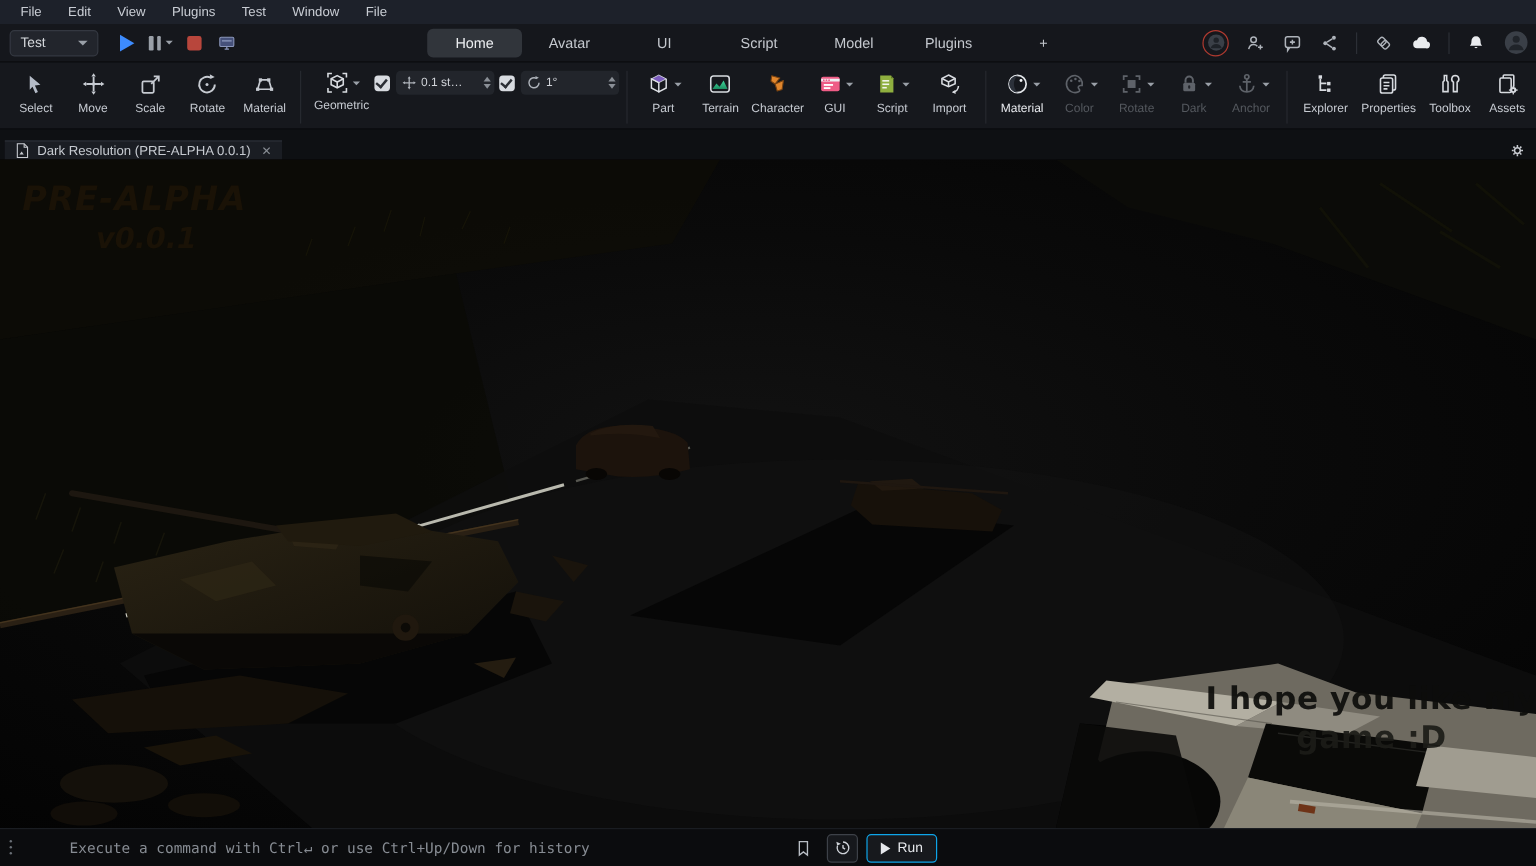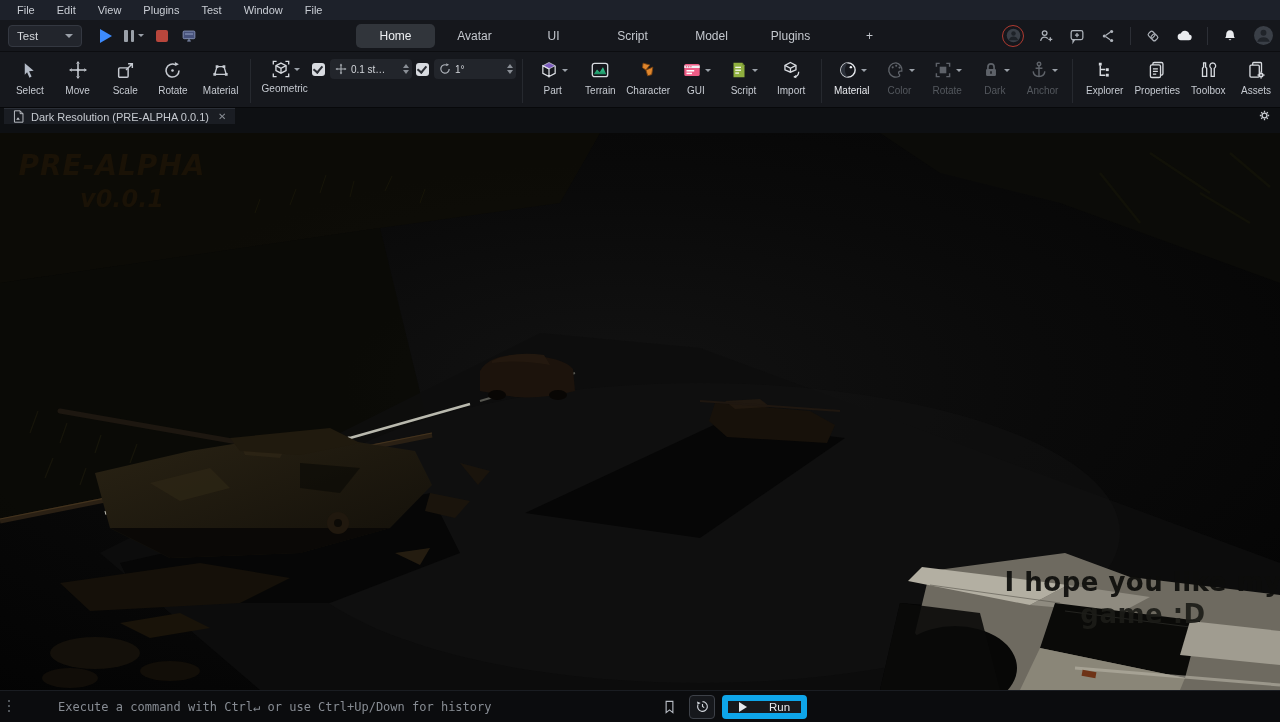--- a/index.html
+++ b/index.html
@@ -43,39 +43,39 @@
   .snaprow{display:flex;align-items:center;gap:5px;}
   .checkbox{width:13px;height:13px;background:#d8dbe0;border-radius:3px;position:relative;}
   .checkbox::after{content:"";position:absolute;left:3.5px;top:1.5px;width:4px;height:7px;border:solid #2b2e34;border-width:0 2px 2px 0;transform:rotate(40deg);}
   .snapfield{width:82px;height:20px;background:#22252b;border-radius:4px;display:flex;align-items:center;gap:4px;padding:0 3px 0 5px;}
   .ftext{font-size:10px;color:#d2d5da;flex:1;white-space:nowrap;overflow:hidden;}
   .steppers{display:flex;flex-direction:column;gap:2px;align-items:center;}
   .stepup{width:0;height:0;border-left:3px solid transparent;border-right:3px solid transparent;border-bottom:4px solid #8a8f96;}
   .stepdn{width:0;height:0;border-left:3px solid transparent;border-right:3px solid transparent;border-top:4px solid #8a8f96;}
 
   
-  .tabbar{height:25px;background:#0e1013;display:flex;align-items:flex-start;}
+  .tabbar{height:25px;background:#0e1013;display:flex;align-items:flex-end;}
   .doctab{background:#1a1d23;border-top:1px solid #2b2f37;display:flex;align-items:center;gap:6px;padding:0 9px 0 8px;font-size:11px;color:#c6cad0;margin-left:4px;}
   .doctab .close{color:#8a8f96;font-size:10px;margin-left:3px;}
   .tabgear{margin-left:auto;display:flex;align-items:center;padding-right:8px;}
 
   
   .viewport{height:557px;position:relative;background:#050505;}
   .viewport svg{position:absolute;inset:0;display:block;}
 
   
   .cmdbar{height:32px;background:#0b0c0e;border-top:1px solid #1a1d22;display:flex;align-items:center;padding:0 8px 0 4px;}
   .grip{width:10px;height:16px;margin-right:4px;position:relative;}
   .grip::before{content:"";position:absolute;left:4px;top:1px;width:2px;height:2px;border-radius:50%;background:#6a6f76;box-shadow:0 5px 0 #6a6f76,0 10px 0 #6a6f76;}
   .cmdinput{flex:0 0 600px;background:transparent;border:none;outline:none;font-family:"DejaVu Sans Mono",monospace;font-size:12px;color:#c3c7cd;margin-left:48px;}
   .cmdinput::placeholder{color:#878c93;}
   .cmdicons{display:flex;align-items:center;gap:7px;margin-right:520px;}
   .iconbtn{display:flex;align-items:center;justify-content:center;width:26px;height:24px;border-radius:4px;}
   .iconbtn.boxed{border:1px solid #3d4148;background:#16181c;}
-  .runbtn{display:flex;align-items:center;gap:22px;border:6px solid #0ea5e9;background:#17191d;border-radius:4px;height:24px;padding:0 11px;font-size:11.5px;color:#e6e8ec;}
+  .runbtn{display:flex;align-items:center;gap:6px;border:1px solid #0ea5e9;background:#17191d;border-radius:4px;height:24px;padding:0 11px;font-size:11.5px;color:#e6e8ec;}
   .runtri{width:0;height:0;border-top:5px solid transparent;border-bottom:5px solid transparent;border-left:8px solid #e6e8ec;}
 </style>
 </head>
 <body>
 
 <div id="app">
 
   <div class="menubar">
     <span class="mitem">File</span>
     <span class="mitem">Edit</span>

